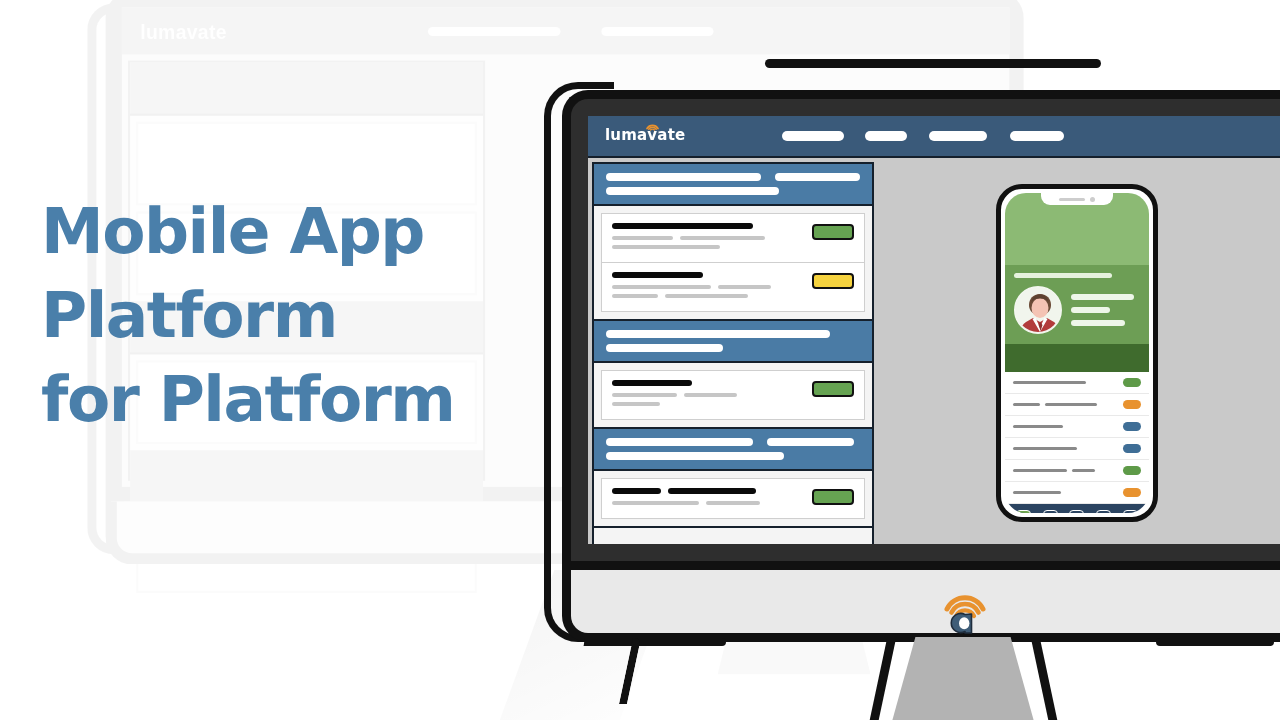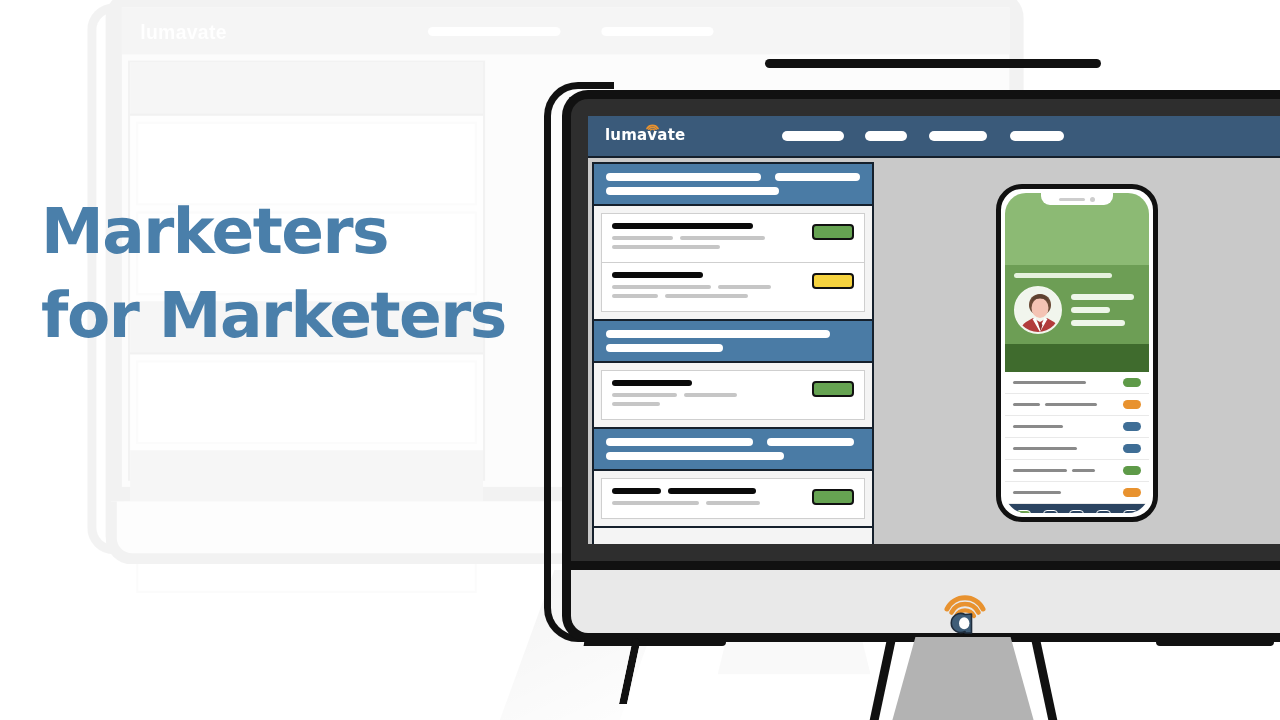--- a/index.html
+++ b/index.html
@@ -352,22 +352,23 @@
         <div class="ghost-card"></div>
       </div>
     </div>
     <div class="ghost-chin">
       
     </div>
     <div class="ghost-stand"></div>
   </div>
 
   <h1 id="headline">
-    <span class="hl-line">Marketers</span>
-    <span class="hl-line">for Marketers</span>
+    <span class="hl-line">Mobile App</span>
+    <span class="hl-line">Platform</span>
+    <span class="hl-line">for Platform</span>
   </h1>
 
   <div id="monitor-wrap">
 
     <div class="faint-shadow"></div>
 
     <div class="top-dash"></div>
     <div class="shell-outline2"></div>
 
     <div class="monitor-shell"></div>

